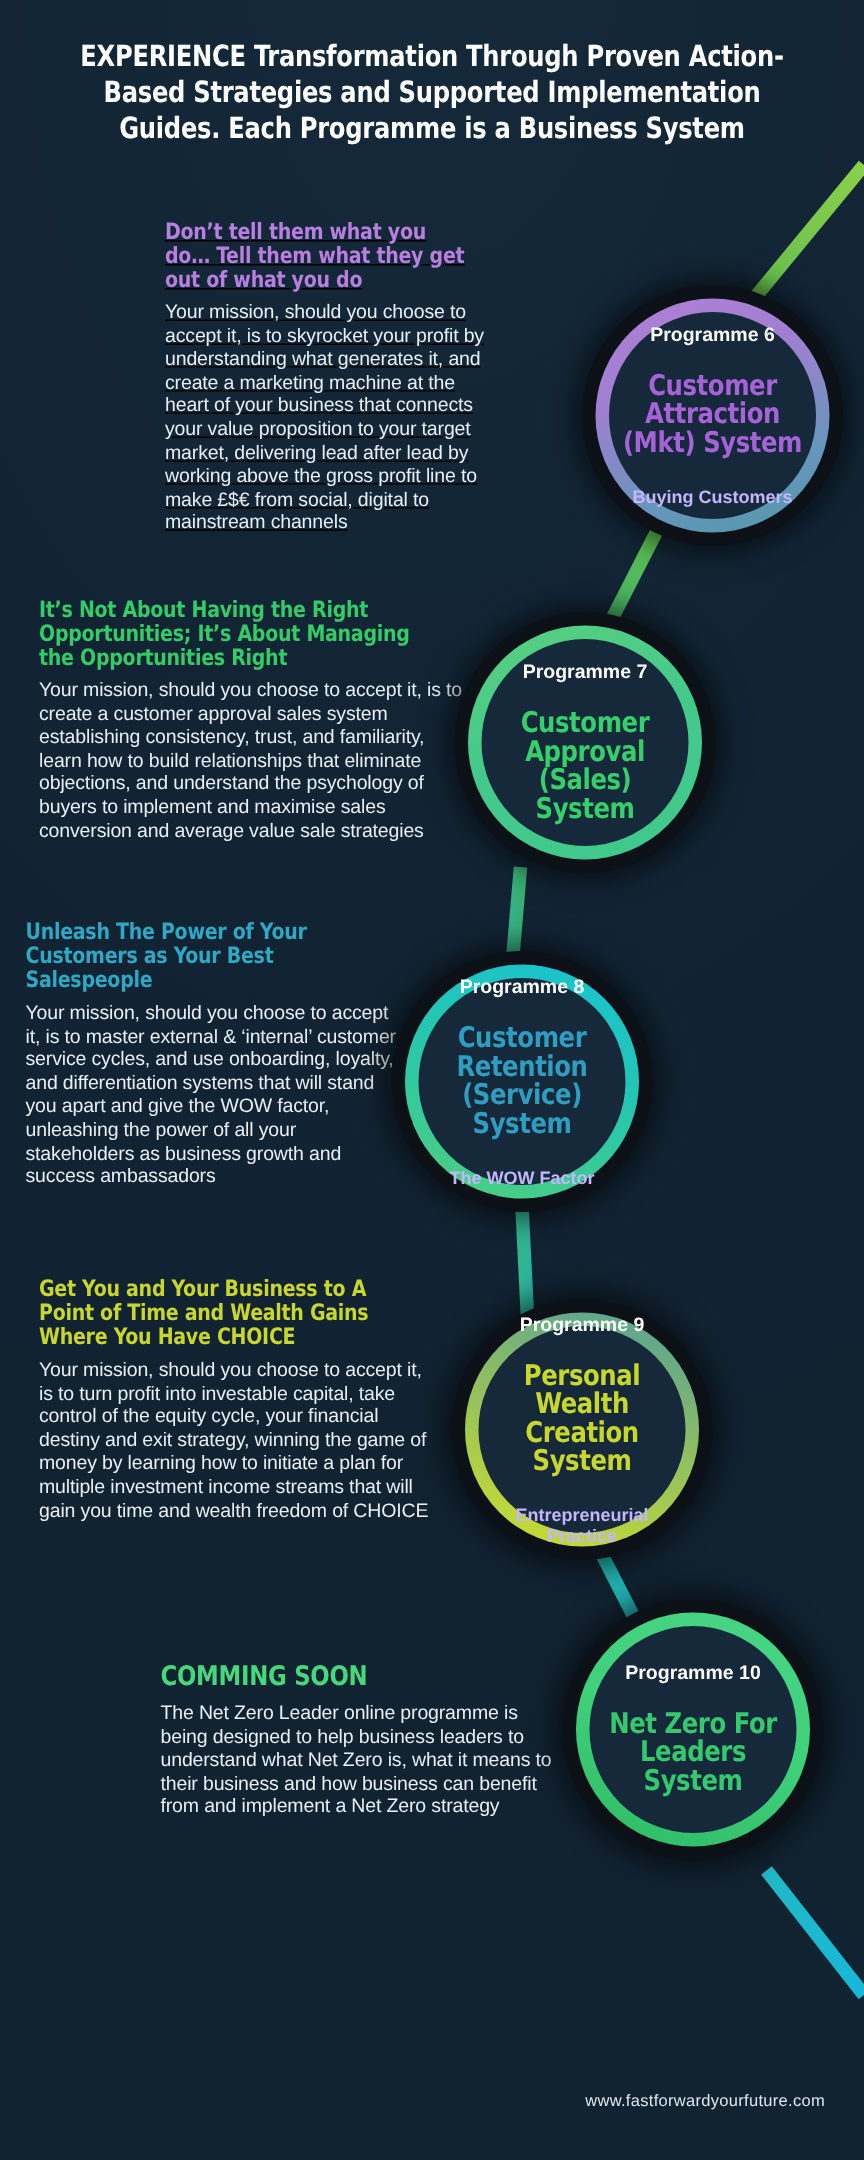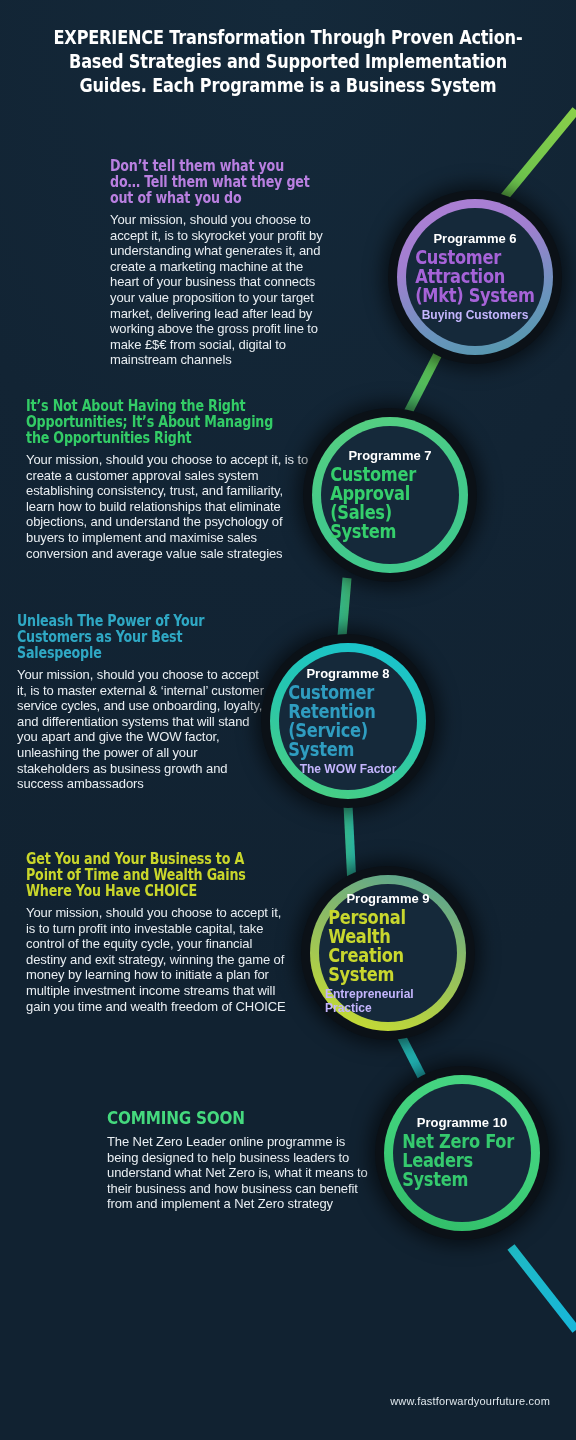--- a/index.html
+++ b/index.html
@@ -43,23 +43,24 @@
   }
   .node .ring{
     position:absolute;border-radius:50%;
     left:9px;top:9px;right:9px;bottom:9px;
   }
   .node .inner{
     position:absolute;border-radius:50%;
     left:18px;top:18px;right:18px;bottom:18px;
     background:#15293a;
     display:flex;flex-direction:column;align-items:center;justify-content:center;
-    text-align:left;
+    text-align:center;
     padding:4px 6px;
     box-sizing:border-box;
+    gap:16px;
   }
   .pnum{
     color:#ffffff;font-weight:700;font-size:13px;line-height:15px;
     margin-bottom:1px;
   }
   .ptitle{
     font-family:"DejaVu Sans Condensed","Liberation Sans", sans-serif;
     font-weight:700;
     font-size:19px;line-height:19px;
     letter-spacing:-0.3px;
@@ -136,21 +137,21 @@
 
     <line x1="347" y1="578" x2="340" y2="660" stroke="url(#g2)" stroke-width="9"></line>
 
     <line x1="348" y1="805" x2="352" y2="885" stroke="url(#g3)" stroke-width="9"></line>
 
     <line x1="397" y1="1028" x2="438" y2="1108" stroke="url(#g4)" stroke-width="9"></line>
 
     <line x1="511" y1="1247" x2="576" y2="1330" stroke="url(#g5)" stroke-width="9"></line>
   </svg>
 
-  <div class="block" style="left:110px;top:158px;width:220px;">
+  <div class="block" style="left:110px;top:146px;width:220px;text-decoration:underline;">
     <h3 style="color:#b97fe0;">Don’t tell them what you do… Tell them what they get out of what you do</h3>
     <p>Your mission, should you choose to accept it, is to skyrocket your profit by understanding what generates it, and create a marketing machine at the heart of your business that connects your value proposition to your target market, delivering lead after lead by working above the gross profit line to make £$€ from social, digital to mainstream channels</p>
   </div>
 
   <div class="node" style="left:388px;top:190px;width:174px;height:174px;">
     <div class="ring" style="background:linear-gradient(160deg,#b07fd6 0%,#a07fd0 35%,#6a94bd 70%,#4e9aa8 100%);"></div>
     <div class="inner">
       <div class="pnum">Programme 6</div>
       <div class="ptitle" style="color:#a663d8;">Customer Attraction (Mkt) System</div>
       <div class="psub">Buying Customers</div>

